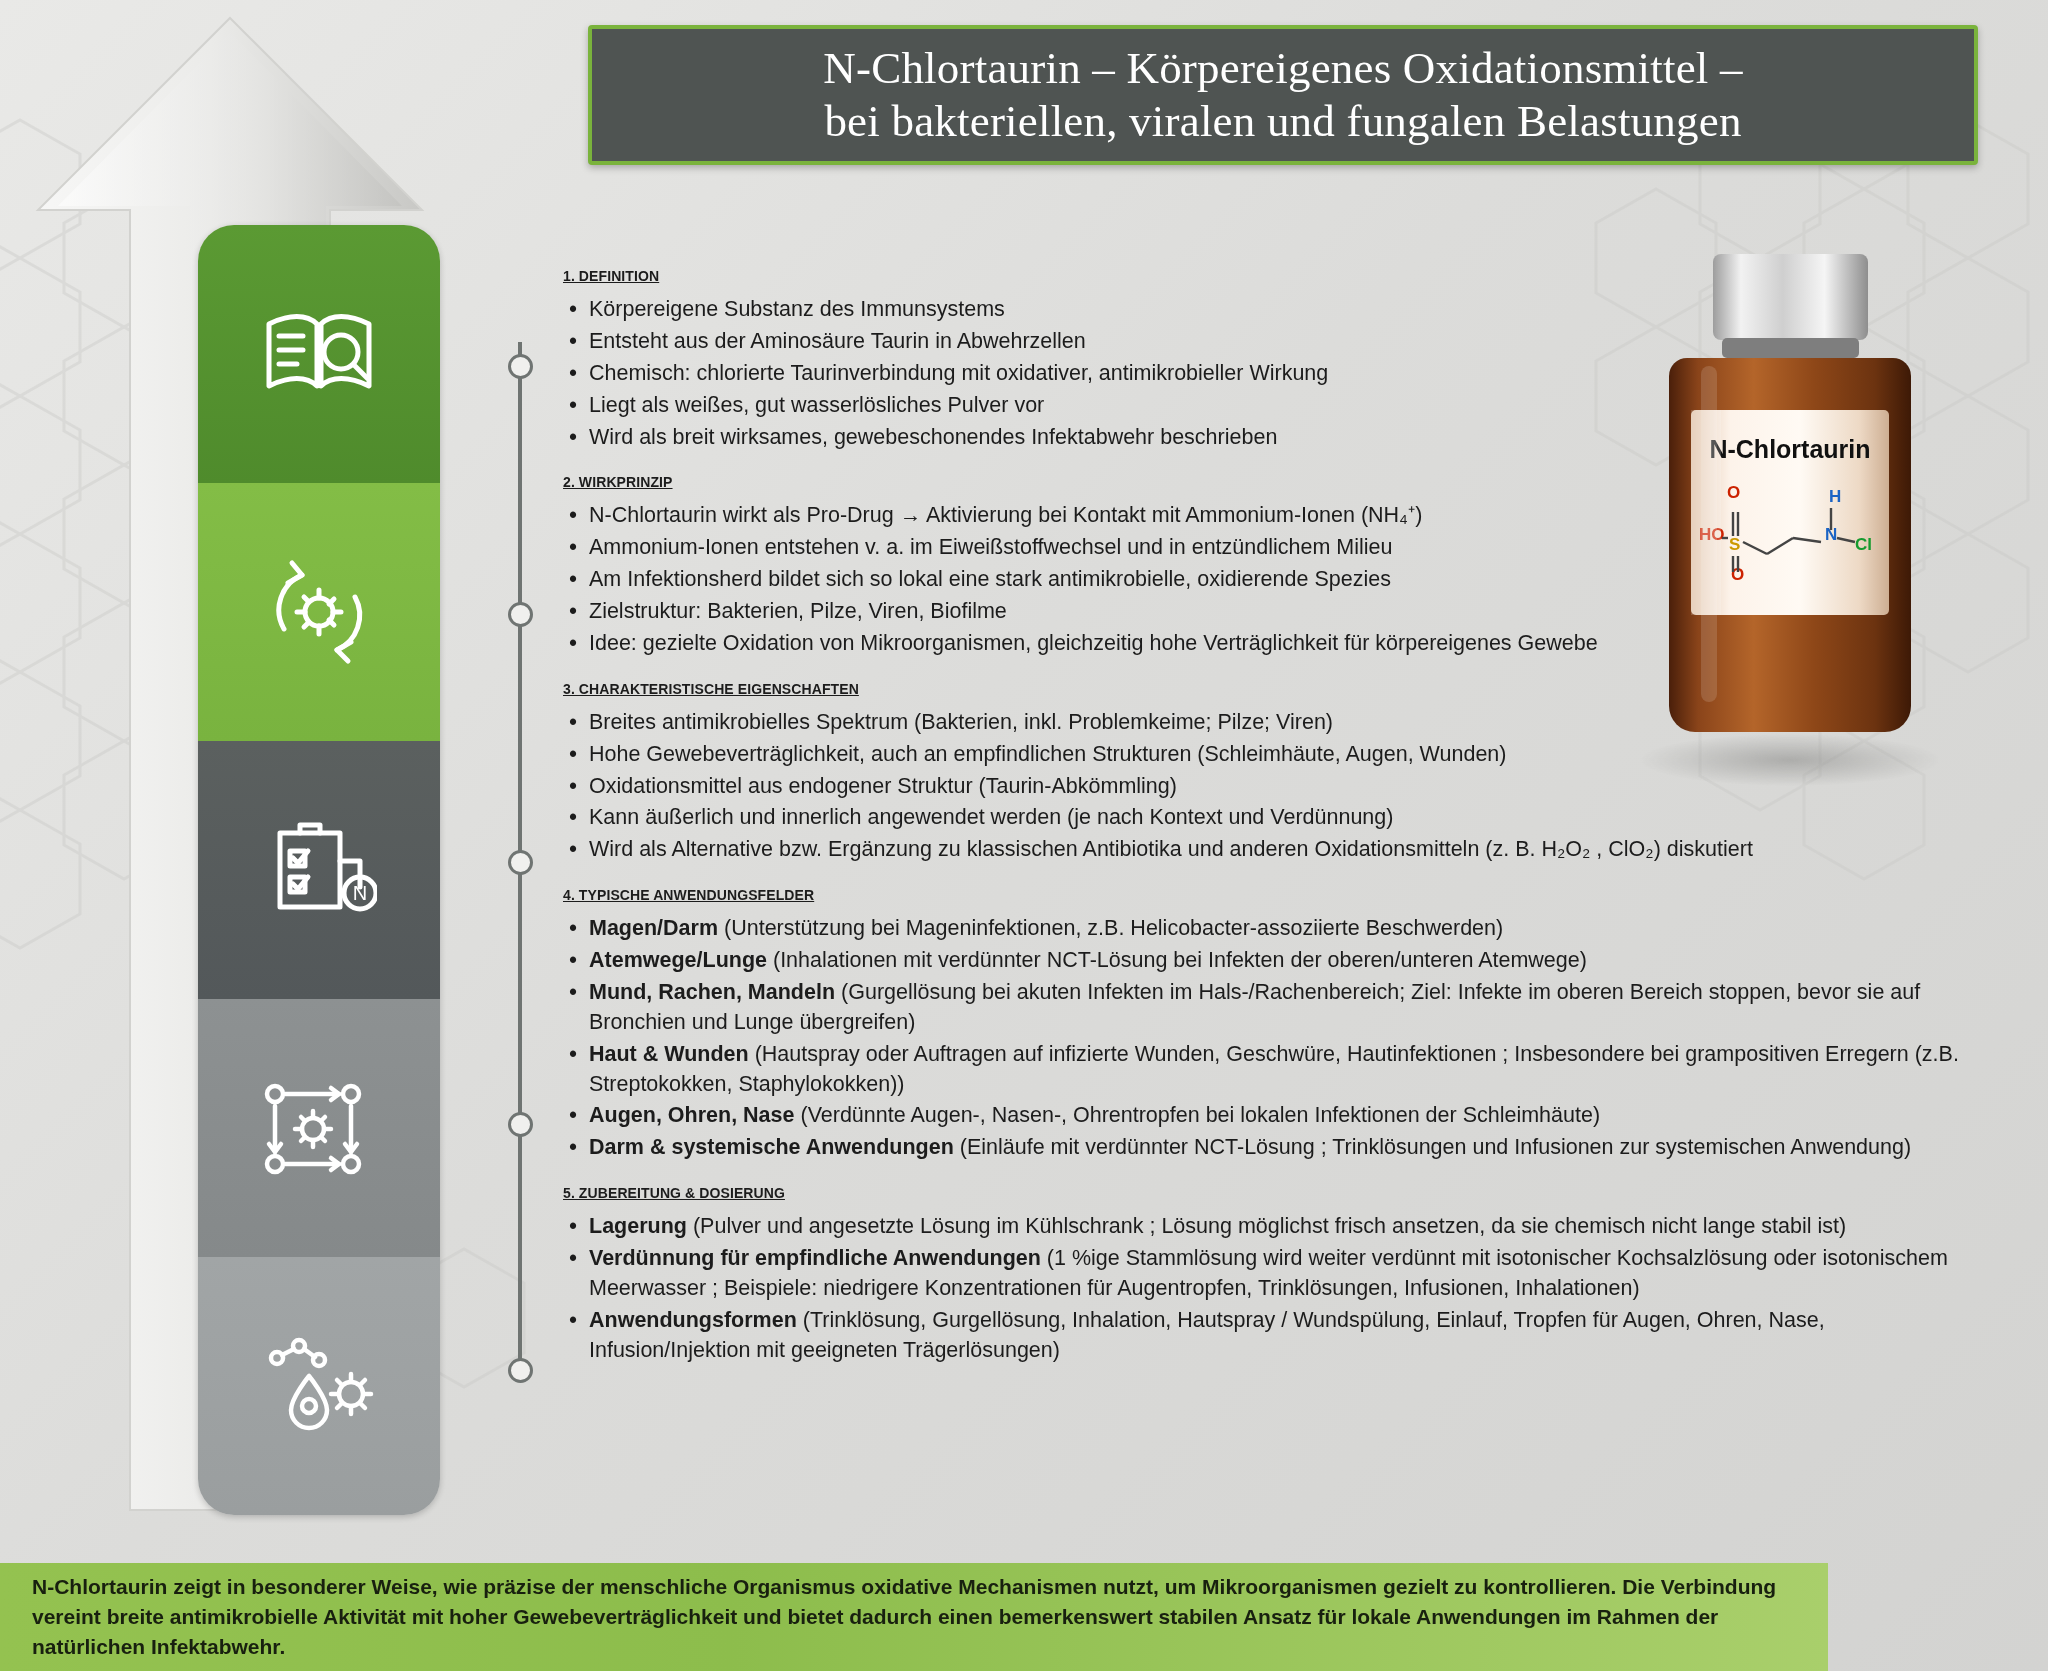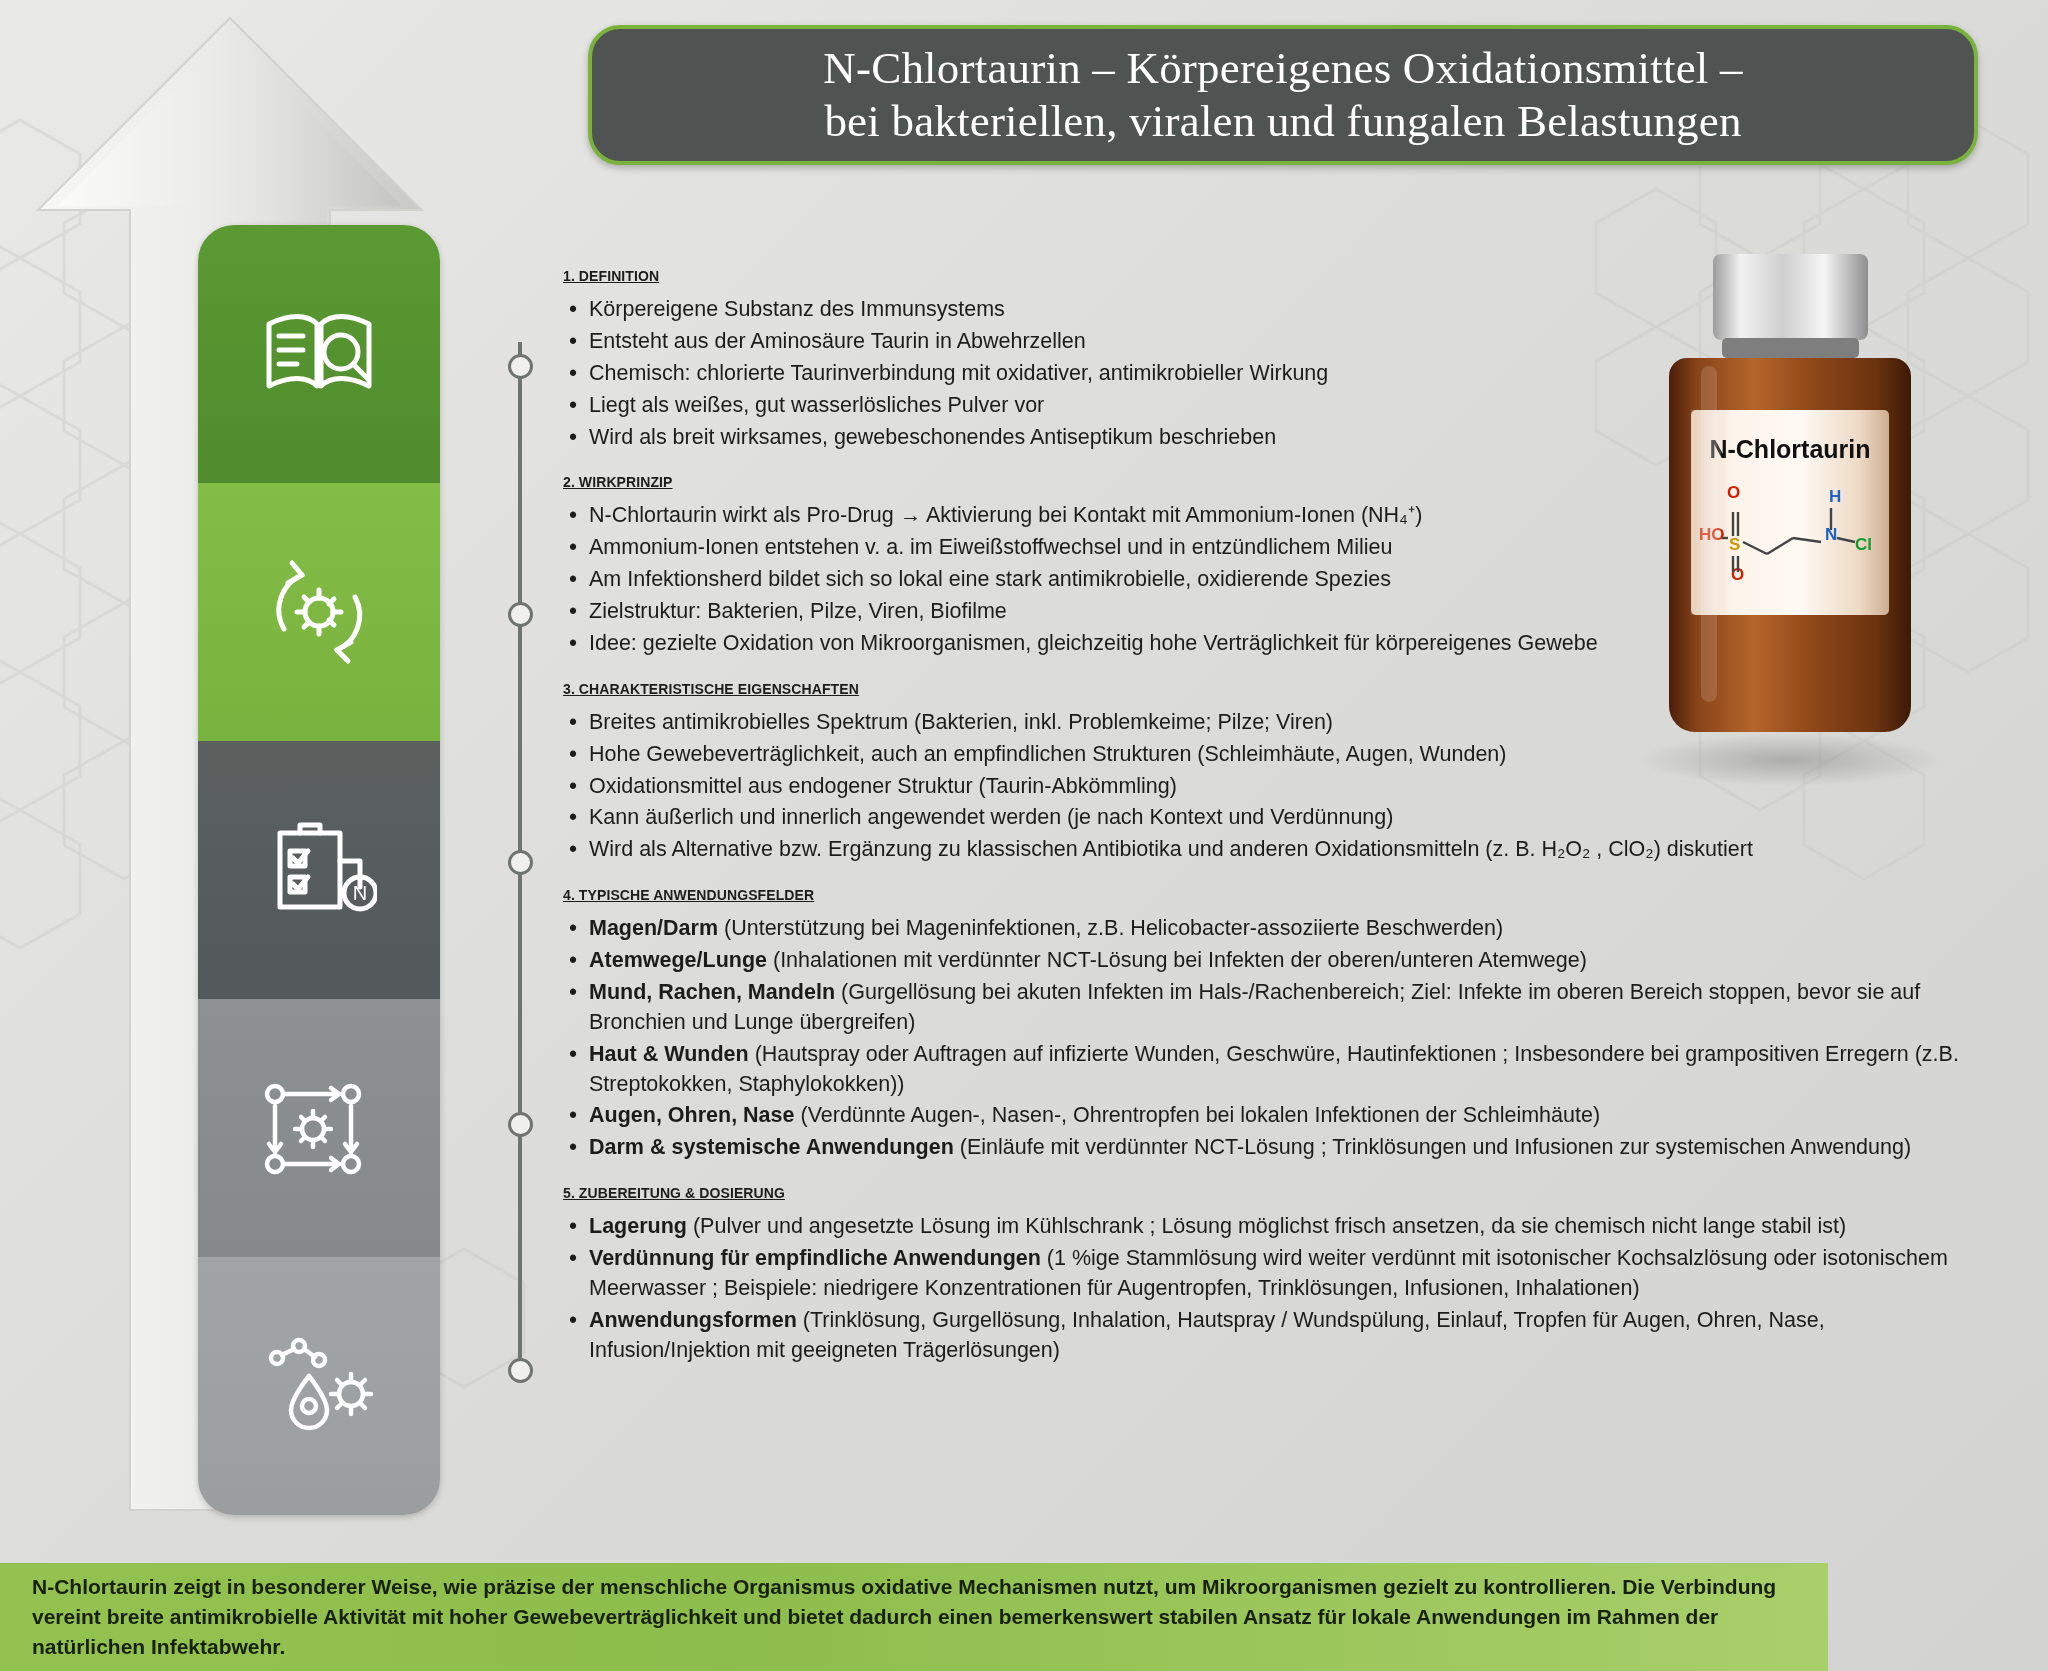--- a/index.html
+++ b/index.html
@@ -27,21 +27,21 @@
     width: 430px; height: 1520px;
   }
 
   
   .title-banner {
     position: absolute;
     left: 588px; top: 25px;
     width: 1390px; height: 140px;
     background: #4f5452;
     border: 4px solid #7ab33c;
-    border-radius: 32px;
+    border-radius: 4px;
     display: flex; align-items: center; justify-content: center;
     box-shadow: 0 3px 7px rgba(0,0,0,0.25);
   }
   .title-banner .title-text {
     color: #ffffff;
     font-family: "Liberation Serif", serif;
     font-size: 45px;
     line-height: 1.17;
     text-align: center;
     letter-spacing: .2px;
@@ -364,21 +364,21 @@
 
 <div class="content">
 
   <div class="section">
     <div class="section-title">1. DEFINITION</div>
     <ul class="bullets">
       <li>Körpereigene Substanz des Immunsystems</li>
       <li>Entsteht aus der Aminosäure Taurin in Abwehrzellen</li>
       <li>Chemisch: chlorierte Taurinverbindung mit oxidativer, antimikrobieller Wirkung</li>
       <li>Liegt als weißes, gut wasserlösliches Pulver vor</li>
-      <li>Wird als breit wirksames, gewebeschonendes Antiseptikum beschrieben</li>
+      <li>Wird als breit wirksames, gewebeschonendes Infektabwehr beschrieben</li>
     </ul>
   </div>
 
   <div class="section">
     <div class="section-title">2. WIRKPRINZIP</div>
     <ul class="bullets">
       <li>N-Chlortaurin wirkt als Pro-Drug → Aktivierung bei Kontakt mit Ammonium-Ionen (NH₄⁺)</li>
       <li>Ammonium-Ionen entstehen v. a. im Eiweißstoffwechsel und in entzündlichem Milieu</li>
       <li>Am Infektionsherd bildet sich so lokal eine stark antimikrobielle, oxidierende Spezies</li>
       <li>Zielstruktur: Bakterien, Pilze, Viren, Biofilme</li>

